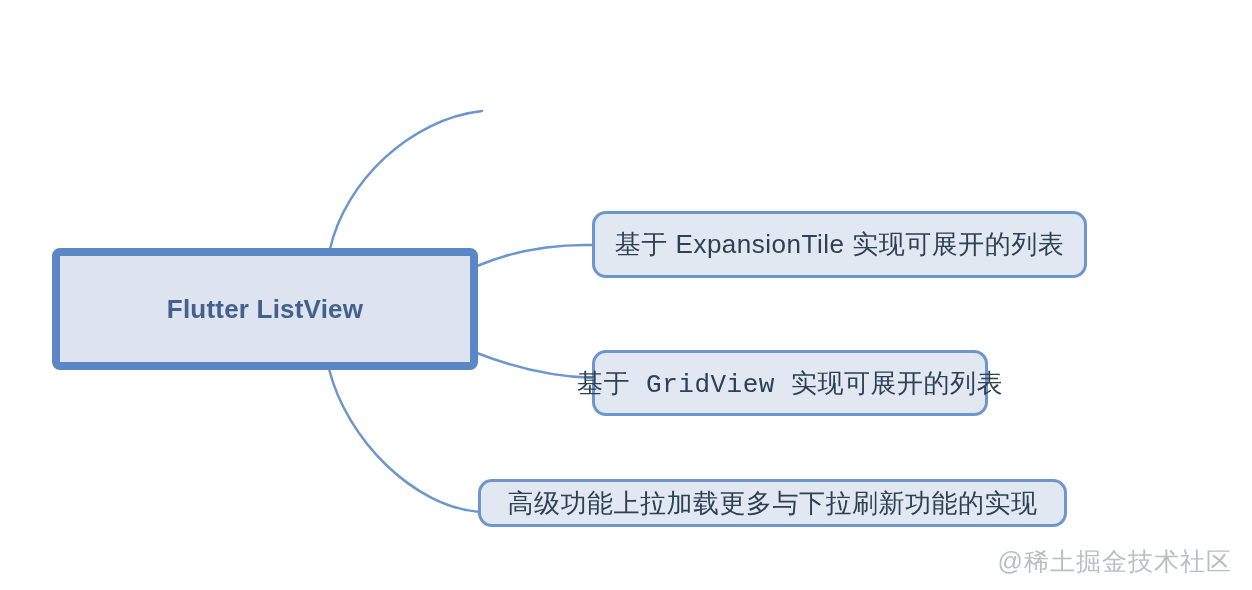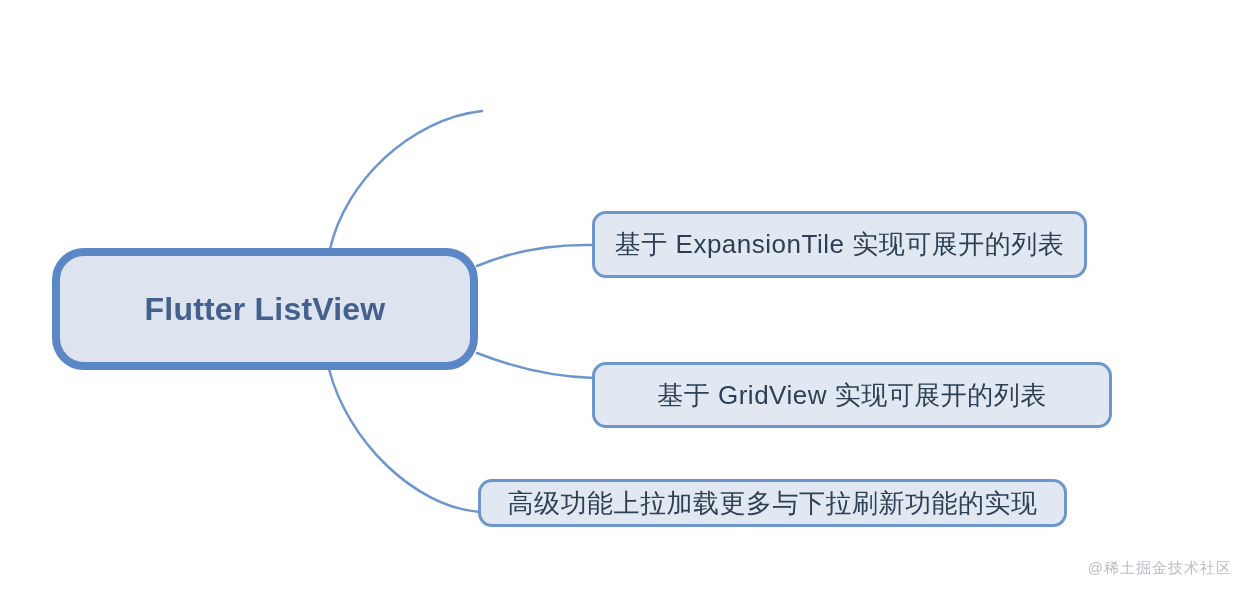--- a/index.html
+++ b/index.html
@@ -48,37 +48,37 @@
     border-radius: 14px;
     color: var(--node-text);
     font-size: 26px;
     letter-spacing: 0.5px;
     white-space: nowrap;
     cursor: default;
   }
   .node.root {
     background: var(--root-fill);
     border: 8px solid var(--root-border);
-    border-radius: 32px;
+    border-radius: 8px;
     color: var(--root-text);
-    font-size: 32px;
+    font-size: 26px;
     font-weight: 700;
     letter-spacing: 0.2px;
   }
   .root-pos   { left: 52px;  top: 248px; width: 426px; height: 122px; }
   .branch1-pos{ left: 480px; top: 78px;  width: 646px; height: 68px; }
   .branch2-pos{ left: 592px; top: 211px; width: 495px; height: 67px; }
-  .branch3-pos{ left: 592px; top: 362px; width: 520px; height: 66px; }
+  .branch3-pos{ left: 592px; top: 350px; width: 396px; height: 66px; font-family: Liberation Mono, monospace; }
   .branch4-pos{ left: 478px; top: 479px; width: 589px; height: 48px; }
   .watermark {
     position: absolute;
     right: 20px;
     bottom: 12px;
     color: var(--watermark);
-    font-size: 15px;
+    font-size: 25px;
     letter-spacing: 1px;
   }
 </style>
 </head>
 <body>
 
 <div class="canvas">
 
   <svg class="connectors" viewBox="0 0 1252 590" xmlns="http://www.w3.org/2000/svg" aria-hidden="true">
     <path d="M 330 249 C 345 182, 410 119, 482 111"></path>

